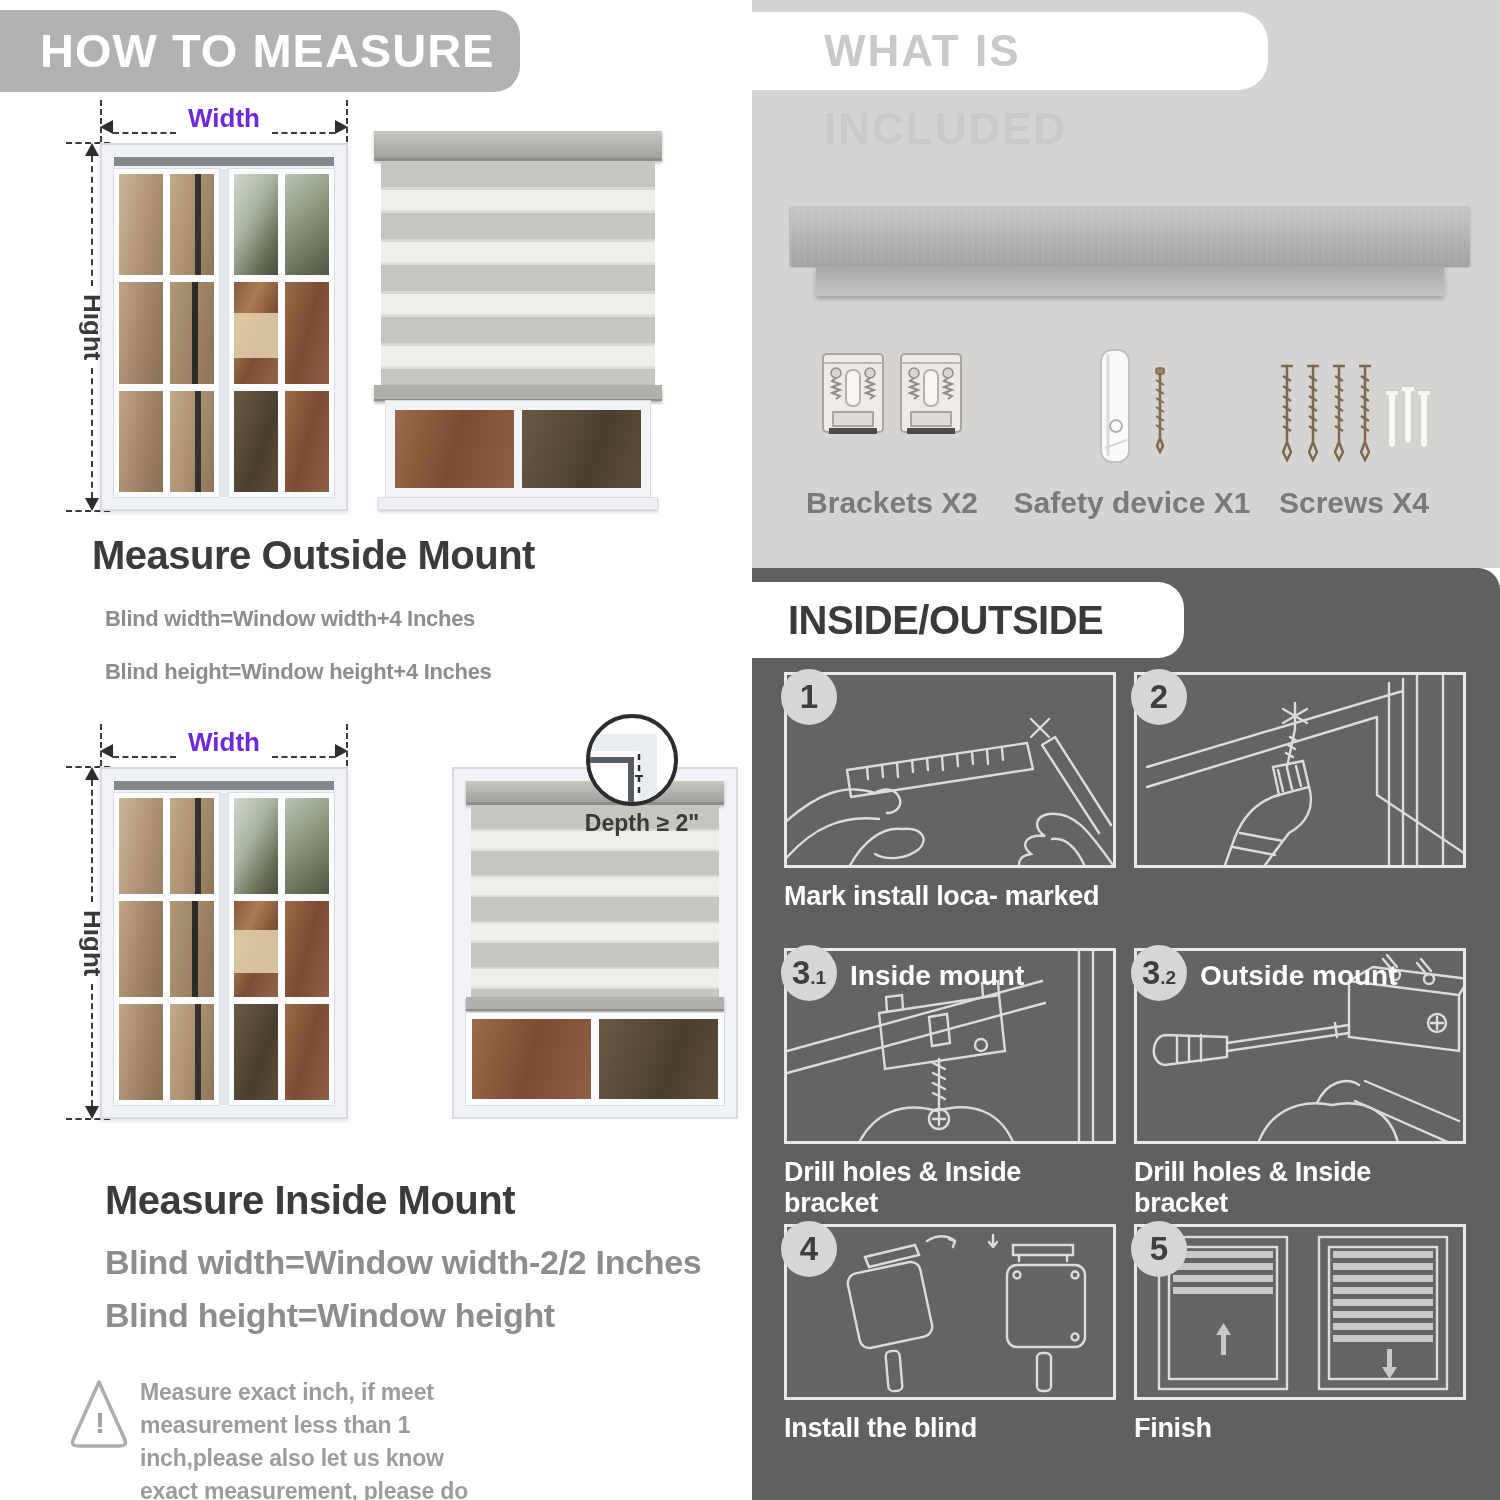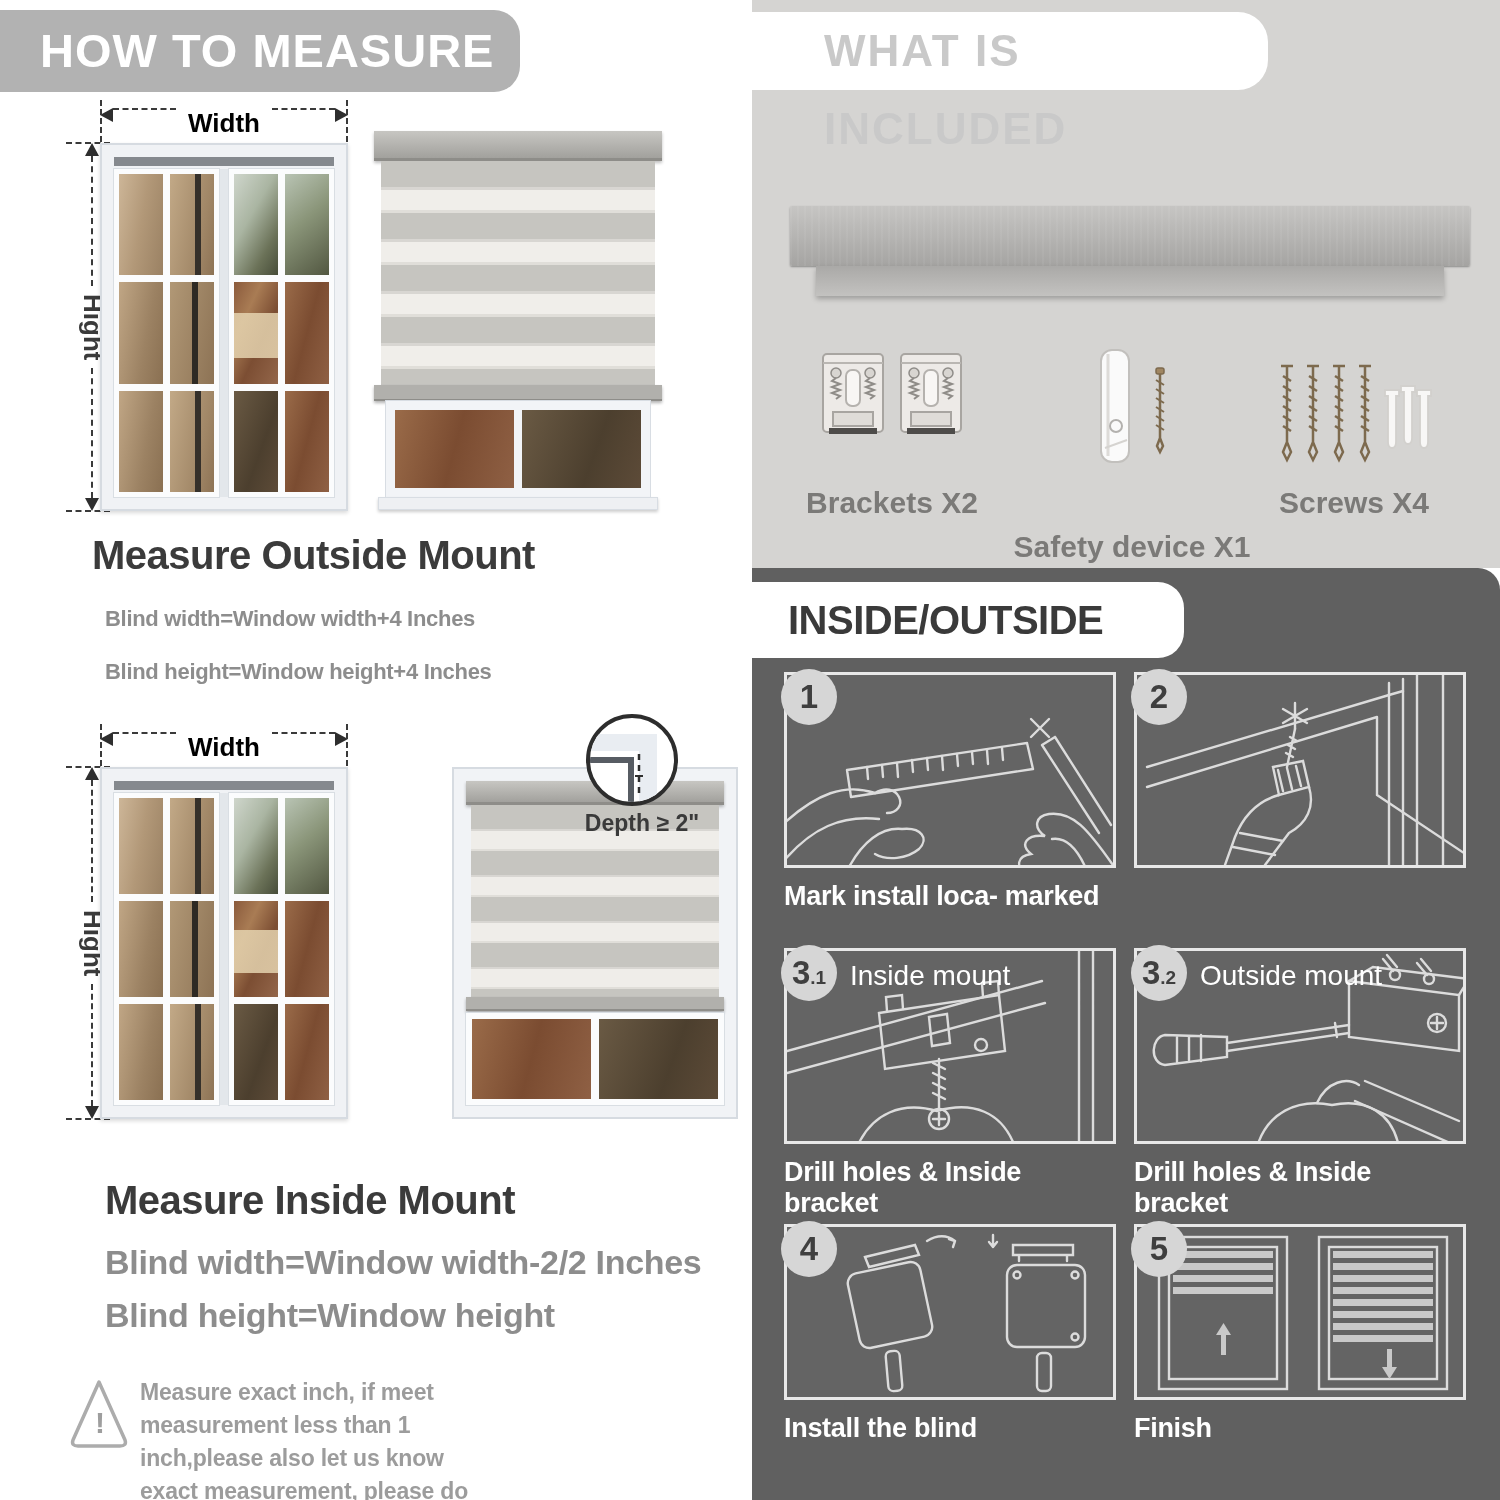--- a/index.html
+++ b/index.html
@@ -29,21 +29,21 @@
   .ph4{background:linear-gradient(140deg,#b9c4b4 0%,#8a9579 45%,#525741 100%);}
   .ph5{background:linear-gradient(100deg,#c0a685,#9c8263 60%,#8a7052);}
   .ph6{background:linear-gradient(90deg,rgba(0,0,0,0) 0 50%,#2e2a24 50% 64%,rgba(0,0,0,0) 64%),
        linear-gradient(100deg,#b19876,#8d7355);}
   .ph7{background:linear-gradient(0deg,rgba(0,0,0,0) 25%,rgba(229,211,175,.85) 25% 70%,rgba(0,0,0,0) 70%),
        linear-gradient(115deg,#8a5a3c 0%,#a97c54 30%,#7c4e33 60%,#93664a 100%);}
   .ph8{background:linear-gradient(105deg,#9a6b49,#7b4c31 50%,#8f6044);}
   .ph9{background:linear-gradient(110deg,#6a5a44,#4c3f2e 60%,#5d4b38);}
 
   
-  .w-arrow{position:absolute;display:flex;align-items:flex-start;height:26px;color:#000000;}
+  .w-arrow{position:absolute;display:flex;align-items:flex-end;height:26px;color:#6d28d9;}
   .w-label{font-size:26px;font-weight:bold;margin:0 12px;white-space:nowrap;}
   .hdash{flex:1;border-top:2px dashed #3a3a3a;}
   .ah-l{width:0;height:0;border-top:7px solid transparent;border-bottom:7px solid transparent;border-right:13px solid #2e2e2e;}
   .ah-r{width:0;height:0;border-top:7px solid transparent;border-bottom:7px solid transparent;border-left:13px solid #2e2e2e;}
   .vtick-end{position:absolute;top:-8px;height:42px;border-left:2px dashed #3a3a3a;}
   .h-arrow{position:absolute;width:40px;display:flex;flex-direction:column;align-items:center;color:#3a3a3a;}
   .vdash{flex:1;border-left:2px dashed #3a3a3a;}
   .v-label{writing-mode:vertical-rl;font-size:26px;font-weight:bold;margin:8px 0;}
   .ah-u{width:0;height:0;border-left:7px solid transparent;border-right:7px solid transparent;border-bottom:13px solid #2e2e2e;}
   .ah-d{width:0;height:0;border-left:7px solid transparent;border-right:7px solid transparent;border-top:13px solid #2e2e2e;}
@@ -93,21 +93,21 @@
   .rbot{position:absolute;left:752px;top:568px;width:748px;height:932px;background:#606060;border-radius:0 22px 0 0;}
   .rbot-box{position:absolute;left:0;top:14px;width:432px;height:76px;background:#fff;border-radius:0 26px 26px 0;
             color:#3a3a3a;font-size:40px;font-weight:bold;line-height:76px;padding-left:36px;letter-spacing:-.5px;}
   .step{position:absolute;width:332px;}
   .step-panel{position:relative;border:3px solid #e8e8e8;overflow:hidden;background:#646464;}
   .step-panel svg{display:block;}
   .badge{position:absolute;left:-3px;top:-3px;width:56px;height:56px;border-radius:50%;background:#d6d6d6;
          color:#3f3f3f;display:flex;align-items:center;justify-content:center;font-weight:bold;}
   .badge .big{font-size:33px;}
   .badge .sub{font-size:19px;margin-top:10px;}
-  .inner-label{position:absolute;left:66px;top:12px;color:#fff;font-size:28px;font-weight:normal;}
+  .inner-label{position:absolute;left:66px;top:12px;color:#fff;font-size:28px;font-weight:bold;}
   .caption{margin-top:13px;color:#fff;font-size:27px;font-weight:bold;letter-spacing:-.3px;}
 
   .c1{left:32px;}  .c2{left:382px;}
 </style>
 </head>
 <body>
 
 <div class="canvas">
 
   <div>
@@ -276,21 +276,21 @@
           <path d="M16,30 l-4,3 8,3 -8,3 8,3 -8,3 8,3 -4,3" fill="none" stroke="#8f8c88" stroke-width="2"></path>
           <circle cx="50" cy="25" r="5" fill="#d8d5d1" stroke="#8f8c88" stroke-width="1.5"></circle>
           <path d="M50,30 l-4,3 8,3 -8,3 8,3 -8,3 8,3 -4,3" fill="none" stroke="#8f8c88" stroke-width="2"></path>
           <rect x="13" y="64" width="40" height="14" fill="#dfdcd8" stroke="#a8a5a1" stroke-width="2"></rect>
           <rect x="9" y="80" width="48" height="6" fill="#4e4c4a"></rect>
         </svg>
       </div>
       <div class="pack-label">Brackets X2</div>
     </div>
 
-    <div class="pack-item" style="left:268px;top:348px;width:224px;gap:44px;">
+    <div class="pack-item" style="left:268px;top:348px;width:224px;">
       <div class="pack-graphic">
         <svg width="44" height="122" viewBox="0 0 44 122">
           <rect x="6" y="2" width="28" height="112" rx="11" fill="rgba(255,255,255,.88)" stroke="#c2c0bd" stroke-width="2"></rect>
           <path d="M13,6 v102" stroke="#dddbd8" stroke-width="3"></path>
           <circle cx="21" cy="78" r="6" fill="none" stroke="#b3b1ae" stroke-width="2"></circle>
           <path d="M10,100 l22,-8" stroke="#d5d3d0" stroke-width="2"></path>
         </svg>
         <svg width="18" height="92" viewBox="0 0 18 92" style="margin-top:18px;">
           <rect x="5" y="2" width="8" height="6" rx="2" fill="#a08662" stroke="#7d6a4e" stroke-width="1.5"></rect>
           <path d="M9,8 v64 M9,72 l-3,8 3,6 3,-6 z" fill="none" stroke="#7d6a4e" stroke-width="2.5"></path>

